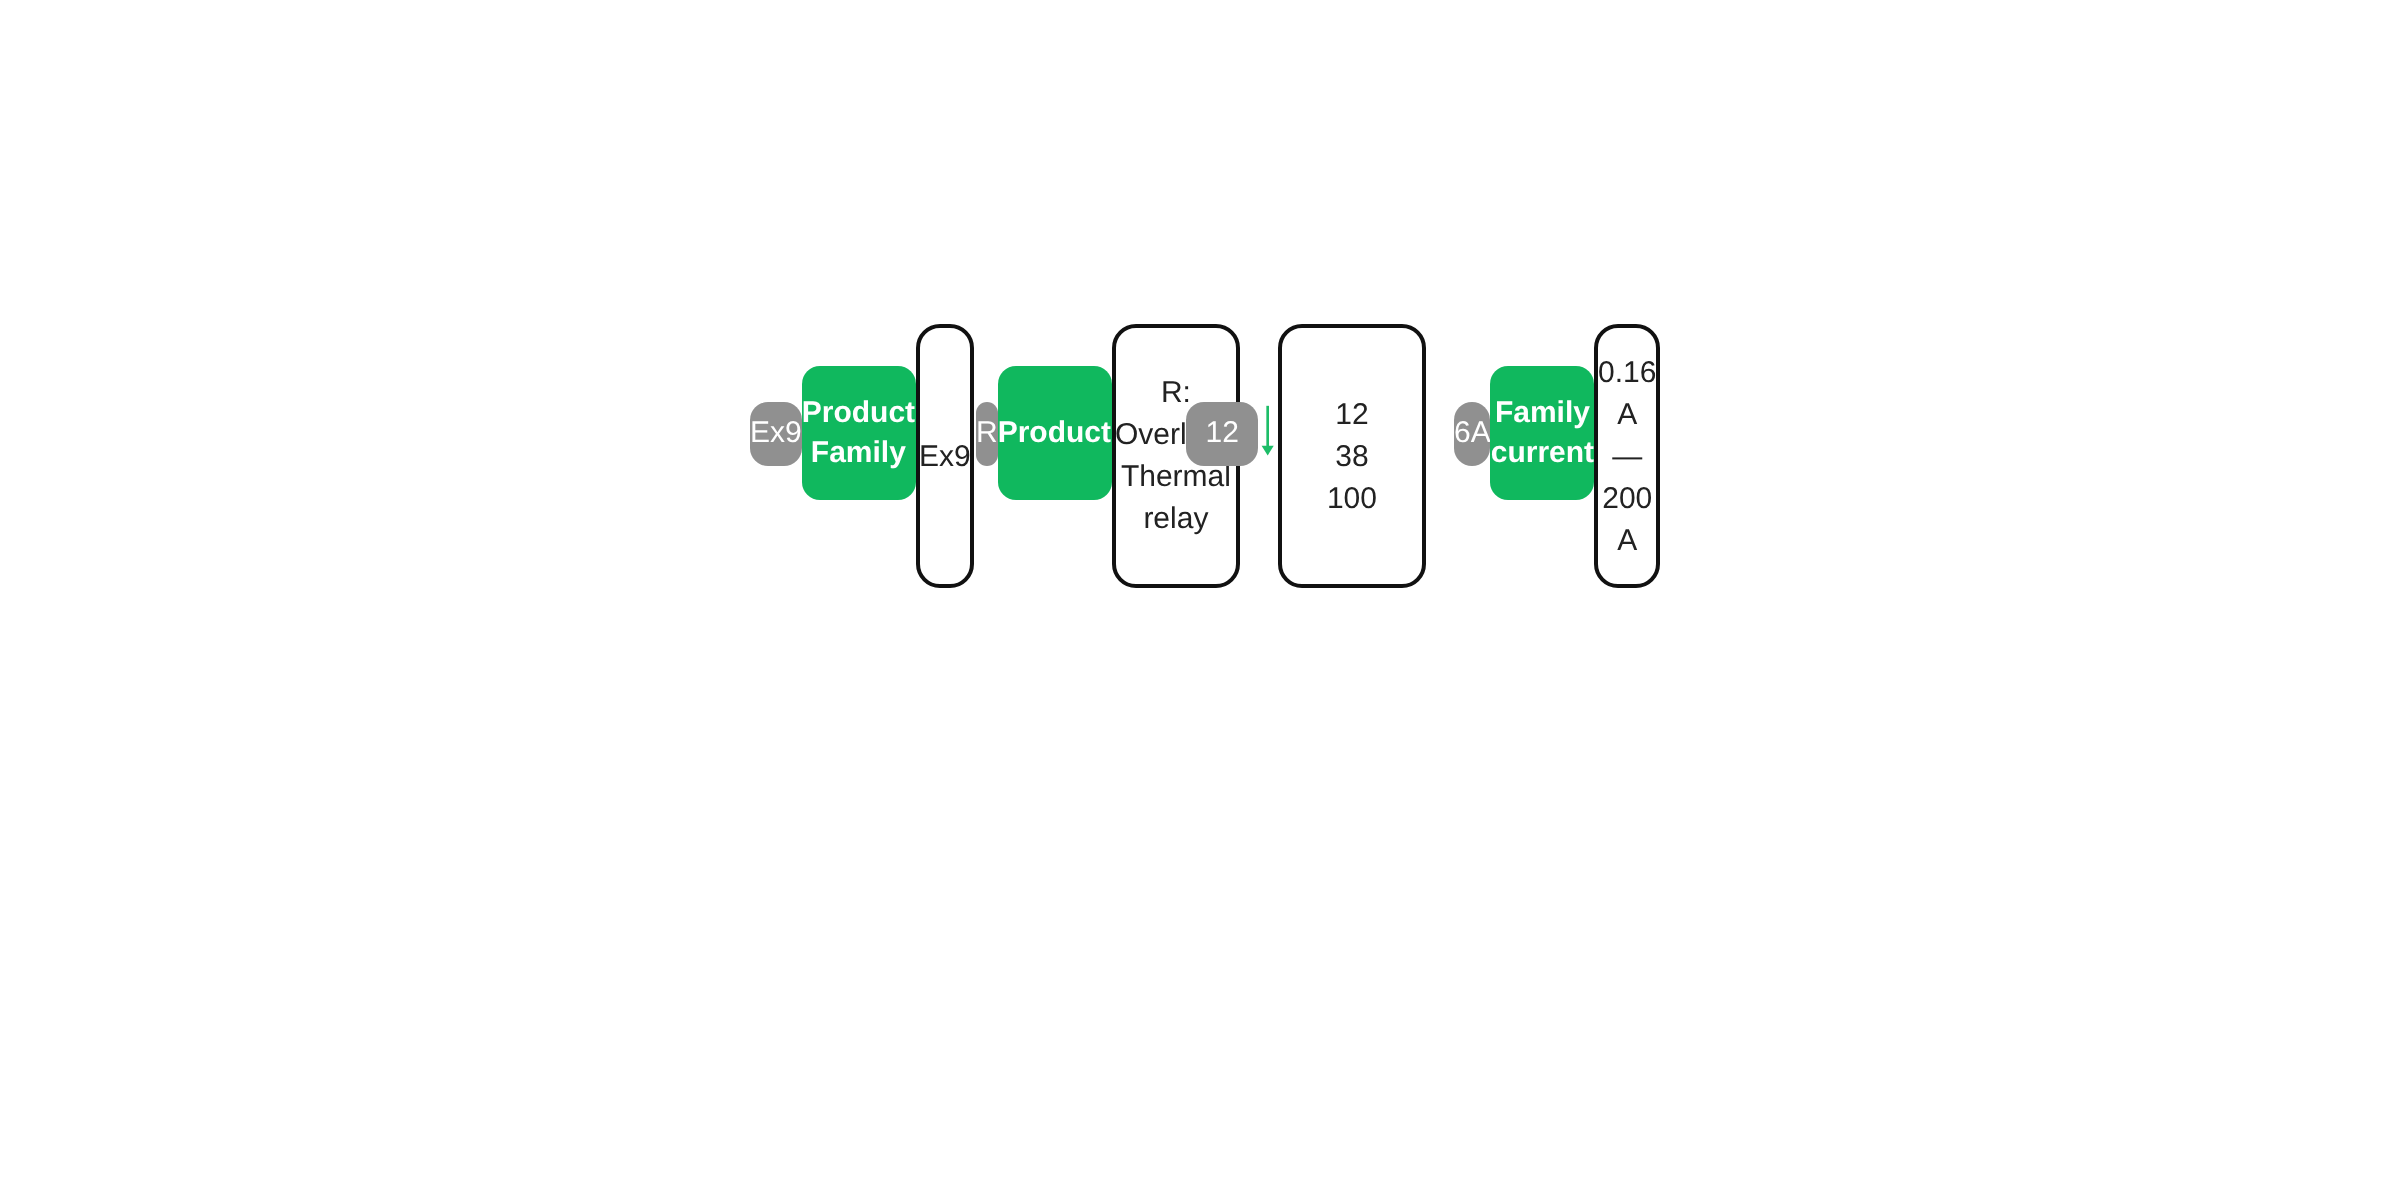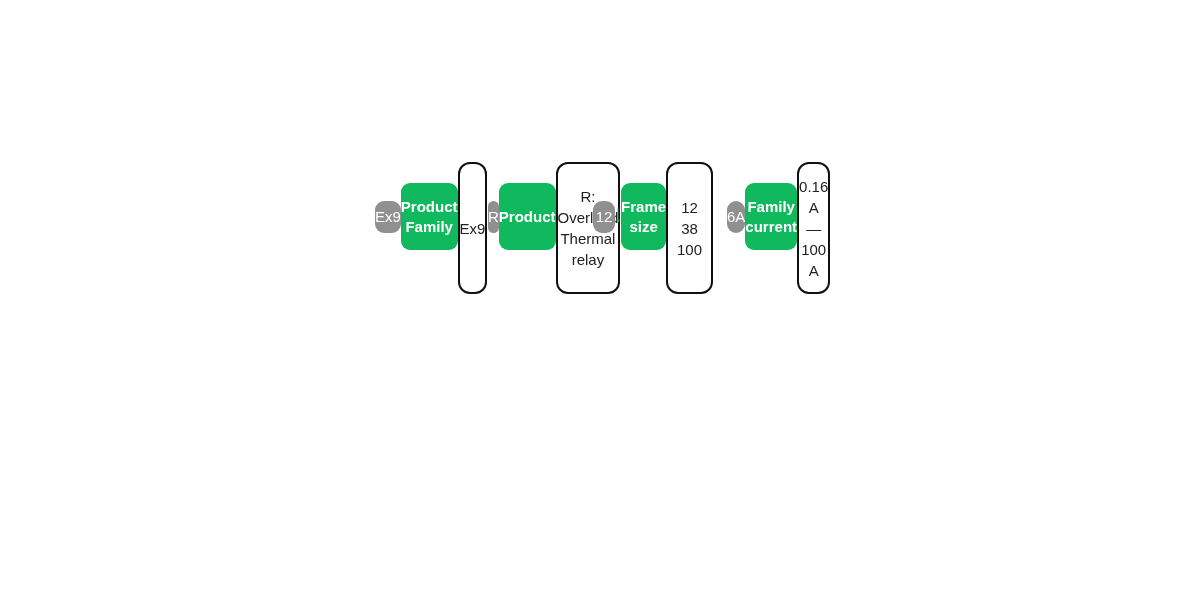--- a/index.html
+++ b/index.html
@@ -124,24 +124,20 @@
   </section>
 
   <section class="column col-3">
     <div class="pill">
       <span>12</span>
     </div>
     <svg class="arrow" width="16" height="42" viewBox="0 0 16 42">
       <line x1="8" y1="1" x2="8" y2="35" stroke="var(--arrow)" stroke-width="2.2"></line>
       <path d="M3 34 L13 34 L8 42 Z" fill="var(--arrow)"></path>
     </svg>
-    <div class="label-box">
-      <span>Frame
-size</span>
-    </div>
     <div class="value-box">
       <span>12
 38
 100</span>
     </div>
   </section>
 
   <section class="column col-4">
     <div class="pill">
       <span>6A</span>
@@ -150,17 +146,17 @@
       <line x1="8" y1="1" x2="8" y2="35" stroke="var(--arrow)" stroke-width="2.2"></line>
       <path d="M3 34 L13 34 L8 42 Z" fill="var(--arrow)"></path>
     </svg>
     <div class="label-box">
       <span>Family
 current</span>
     </div>
     <div class="value-box">
       <span>0.16 A
 —
-100 A</span>
+200 A</span>
     </div>
   </section>
 
 </div>
 
 </body></html>

